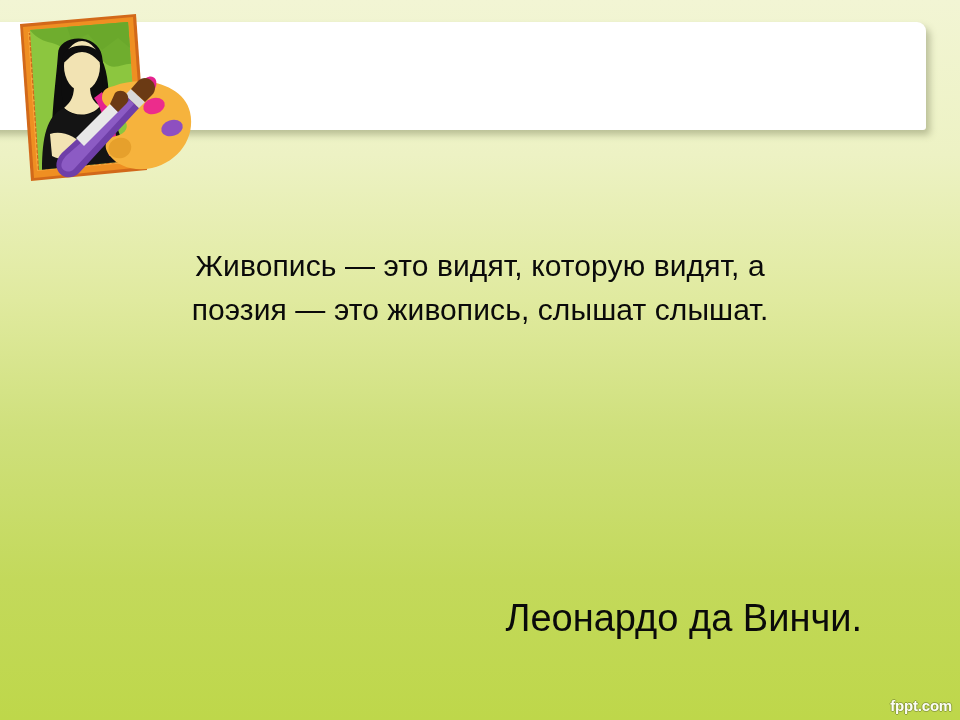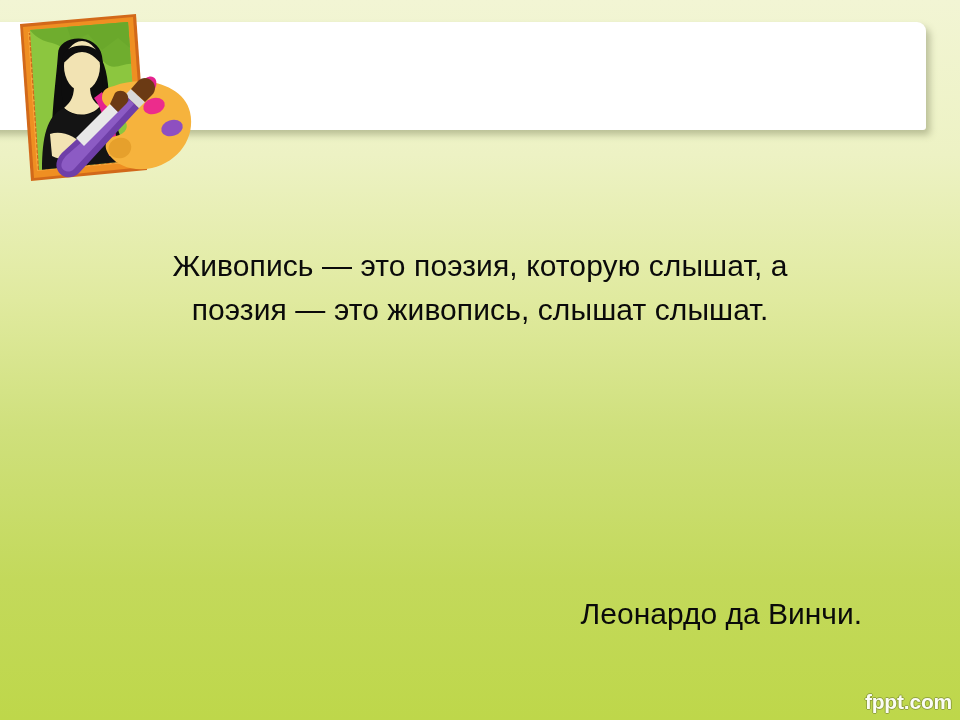--- a/index.html
+++ b/index.html
@@ -72,31 +72,31 @@
   }
   .quote-line { display: block; white-space: pre; }
 
   
   .attribution {
     position: absolute;
     left: 62px;
     top: 594px;
     width: 800px;
     text-align: right;
-    font-size: 30px;
+    font-size: 38px;
     line-height: 1.3;
     color: #0a0a0a;
   }
 
   
   .watermark {
     position: absolute;
     right: 8px;
     bottom: 6px;
-    font-size: 21px;
+    font-size: 15px;
     font-weight: bold;
     color: #ffffff;
     letter-spacing: -0.2px;
     text-shadow:
        1px 0 0 rgba(130,145,55,.75),
       -1px 0 0 rgba(130,145,55,.75),
        0 1px 0 rgba(130,145,55,.75),
        0 -1px 0 rgba(130,145,55,.75);
     opacity: .95;
   }
@@ -175,21 +175,21 @@
       </g>
 
       <g>
         <path d="M104,96 L112,104 L78,138 L70,130 Z" fill="#e8e8e8"></path>
         <path d="M104,96 L112,104 L120,96 C123,93 123,88 120,85 C117,82 112,82 109,85 Z" fill="#6b3a14"></path>
       </g>
     </svg>
   </div>
 
   <div class="quote-block">
-    <span class="quote-line">Живопись — это поэзия, которую слышат, а</span>
+    <span class="quote-line">Живопись — это видят, которую видят, а</span>
     <span class="quote-line">поэзия — это живопись, слышат слышат.</span>
   </div>
 
   <div class="attribution">Леонардо да Винчи.</div>
 
   <div class="watermark">fppt.com</div>
 
 </div>
 
 </body></html>

